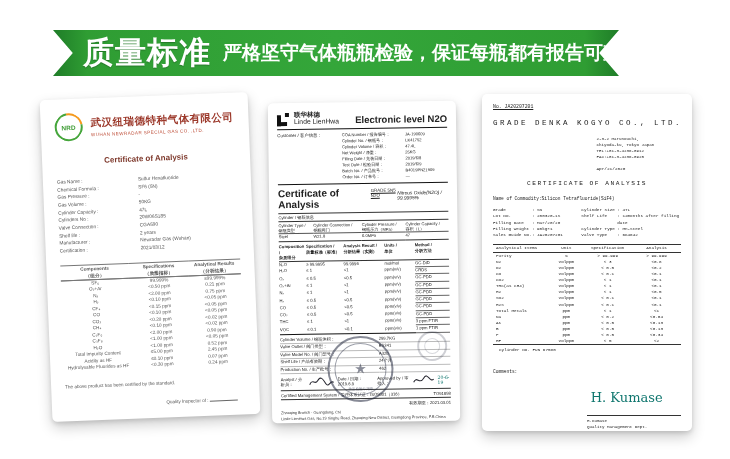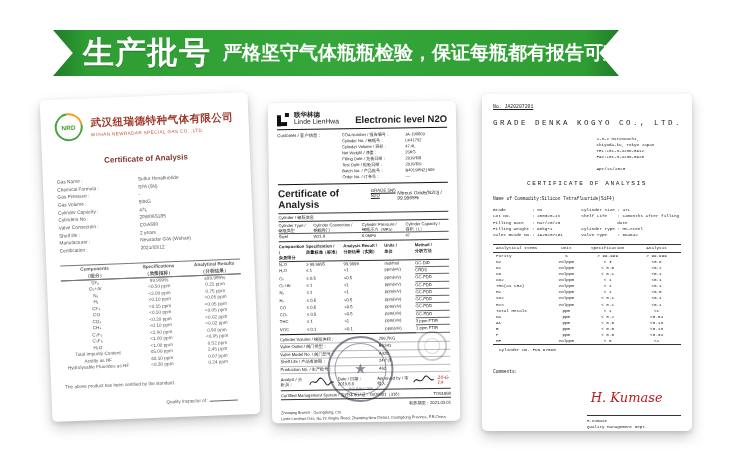--- a/index.html
+++ b/index.html
@@ -87,21 +87,21 @@
   .m-valid{text-align:right;font-size:4.2px;margin-top:2px;}
   .m-addr{font-size:3.8px;color:#333;margin-top:4px;line-height:1.5;}
   .stamp{position:absolute;border-radius:50%;border:2px solid rgba(38,44,66,.55);pointer-events:none;}
   .stamp::before{content:"";position:absolute;inset:5px;border:1px solid rgba(38,44,66,.45);border-radius:50%;}
   .stamp .star{position:absolute;left:50%;top:50%;transform:translate(-50%,-54%);
     color:rgba(38,44,66,.55);font-size:14px;}
   .stamp .stext{position:absolute;left:0;right:0;bottom:9px;text-align:center;
     font-size:3.6px;color:rgba(38,44,66,.6);}
   #stamp-main{left:56px;top:234px;width:62px;height:62px;}
   #stamp-small{left:146px;top:230px;width:26px;height:26px;opacity:.4;}
-  .hand{font-family:"DejaVu Serif",serif;font-style:italic;color:#b91c1c;}
+  .hand{font-family:"DejaVu Serif",serif;color:#0f766e;}
   
   #card-right{font-size:4.5px;line-height:1.4;}
   .r-no{font-size:4.8px;text-decoration:underline;}
   .r-company{text-align:center;font-size:7.5px;letter-spacing:2.5px;margin-top:7px;white-space:nowrap;}
   .r-addr{margin-left:55%;margin-top:8px;font-size:4.2px;line-height:1.45;}
   .r-date{margin-left:55%;margin-top:5px;font-size:4.4px;}
   .r-title{text-align:center;font-size:6.2px;letter-spacing:1.5px;margin-top:8px;}
   .r-commodity{margin-top:8px;font-size:4.5px;}
   .r-fieldrow{display:flex;margin-top:4px;}
   .r-fl{width:47%;font-size:4.3px;line-height:1.5;}
@@ -120,21 +120,21 @@
   .r-sign{margin-left:52%;margin-top:14px;font-size:13px;}
   .r-footer{margin-left:50%;margin-top:8px;border-top:.8px solid #333;padding-top:2px;
     font-size:4.2px;line-height:1.5;}
 </style>
 </head>
 <body>
 
 <div id="stage">
 
   <div class="ribbon">
-    <span class="ribbon-title">生产批号</span>
+    <span class="ribbon-title">质量标准</span>
     <span class="ribbon-sub">严格坚守气体瓶瓶检验，保证每瓶都有报告可查</span>
   </div>
 
   <div id="card-left" class="card">
     <div class="l-head">
       <div class="nrd-logo">
         <span>NRD</span>
       </div>
       <div>
         <div class="l-cn">武汉纽瑞德特种气体有限公司</div>

